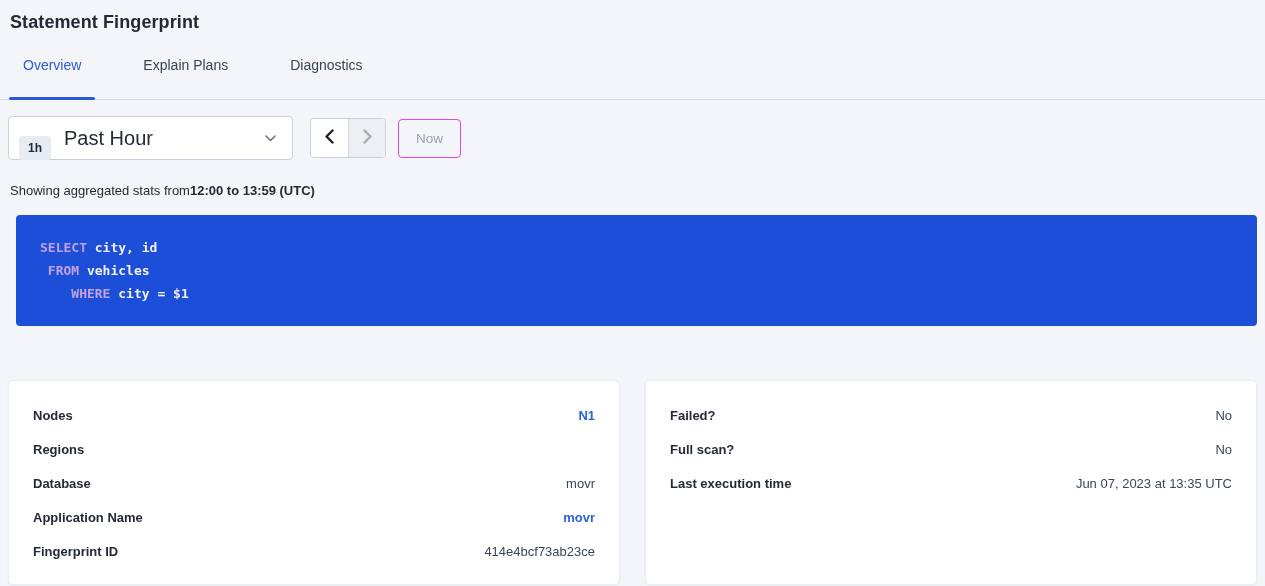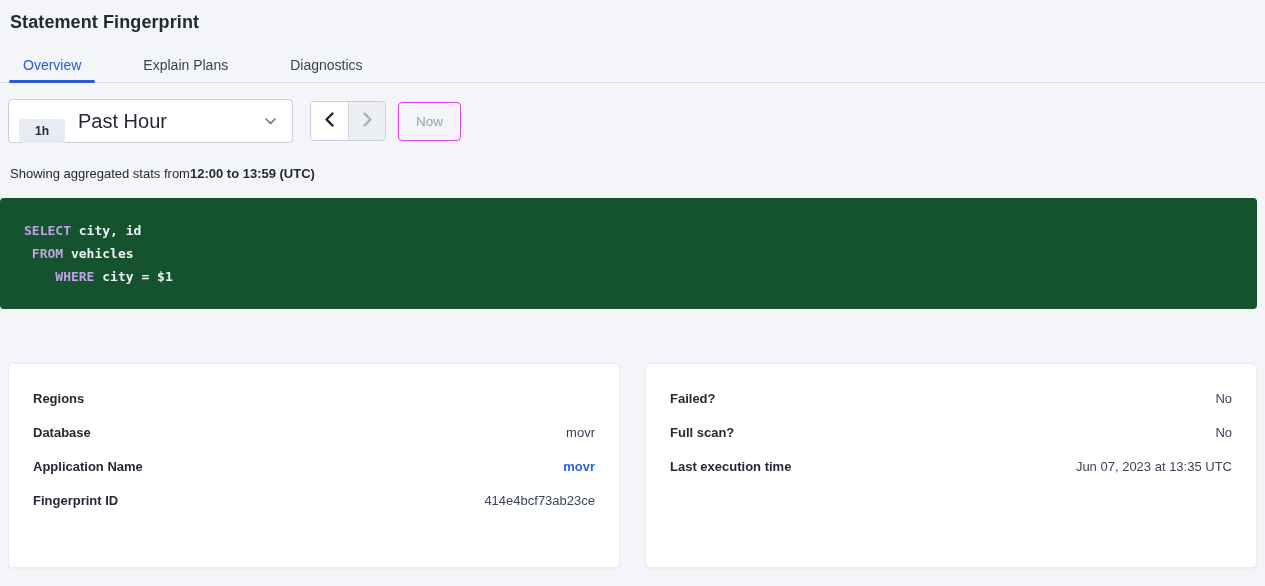--- a/index.html
+++ b/index.html
@@ -24,21 +24,21 @@
   
   .tabs-bar {
     display: flex;
     column-gap: 34px;
     margin-top: 24px;
     padding-left: 9px;
     border-bottom: 1px solid #d6dbe5;
   }
   .tab {
     position: relative;
-    padding: 0 14px 9px 14px;
+    padding: 0 14px 26px 14px;
     font-size: 14px;
     color: #394455;
     cursor: pointer;
   }
   .tab.active { color: #2a5ada; }
   .tab.active::after {
     content: "";
     position: absolute;
     left: 0; right: 0; bottom: -1px;
     height: 3px;
@@ -61,21 +61,21 @@
     display: flex;
     align-items: center;
     padding: 0 16px 0 10px;
     cursor: pointer;
   }
   .time-badge {
     background: #e7ebf2;
     border-radius: 3px;
     font-size: 12px;
     font-weight: 700;
-    padding: 5px 16px;
+    padding: 5px 9px;
     color: #242a35;
     margin-top: 20px;
   }
   .time-label {
     margin-left: 13px;
     font-size: 20px;
     color: #242a35;
   }
   .time-chevron { margin-left: auto; display: flex; }
 
@@ -115,22 +115,22 @@
   
   .stats-line {
     margin: 23px 10px 0 10px;
     font-size: 13px;
     color: #242a35;
   }
   .stats-line .bold { font-weight: 700; }
 
   
   .sql-box {
-    margin: 17px 8px 0 0;
-    background: #14532d;
+    margin: 17px 8px 0 16px;
+    background: #1d4ed8;
     border-radius: 4px;
     padding: 21px 24px;
     font-family: "DejaVu Sans Mono", "Liberation Mono", monospace;
     font-size: 13px;
     font-weight: 700;
     line-height: 23px;
     color: #eef1f7;
   }
   .sql-line span { white-space: pre; }
   .sql-line .kw { color: #c3a1e6; }
@@ -210,20 +210,24 @@
 <div class="sql-box">
   <div class="sql-line"><span></span><span class="kw">SELECT</span><span> city, id</span></div>
   <div class="sql-line"><span> </span><span class="kw">FROM</span><span> vehicles</span></div>
   <div class="sql-line"><span>    </span><span class="kw">WHERE</span><span> city = $1</span></div>
 </div>
 
 <div class="cards-row">
 
   <div class="card">
     <div class="summary-row">
+      <span class="summary-label">Nodes</span>
+      <span class="summary-value link">N1</span>
+    </div>
+    <div class="summary-row">
       <span class="summary-label">Regions</span>
       <span class="summary-value"></span>
     </div>
     <div class="summary-row">
       <span class="summary-label">Database</span>
       <span class="summary-value">movr</span>
     </div>
     <div class="summary-row">
       <span class="summary-label">Application Name</span>
       <span class="summary-value link">movr</span>

